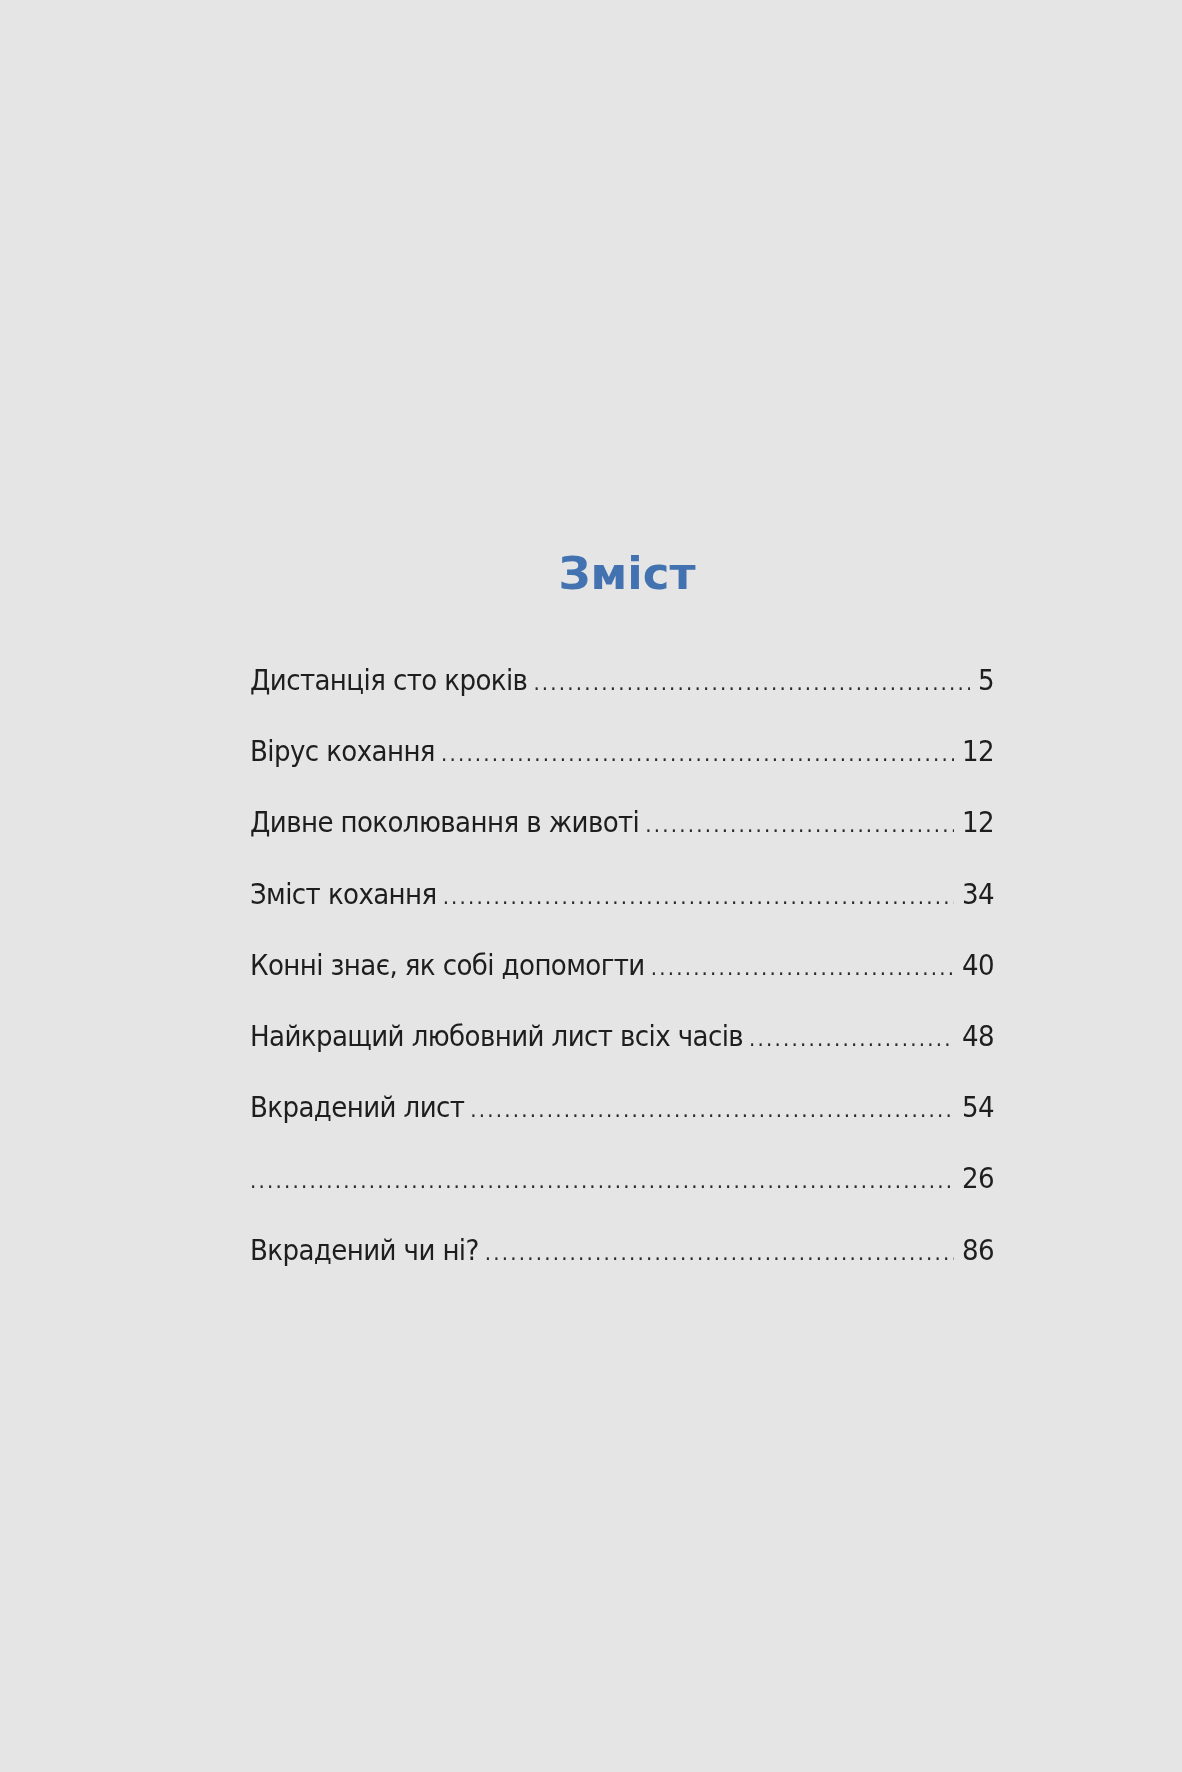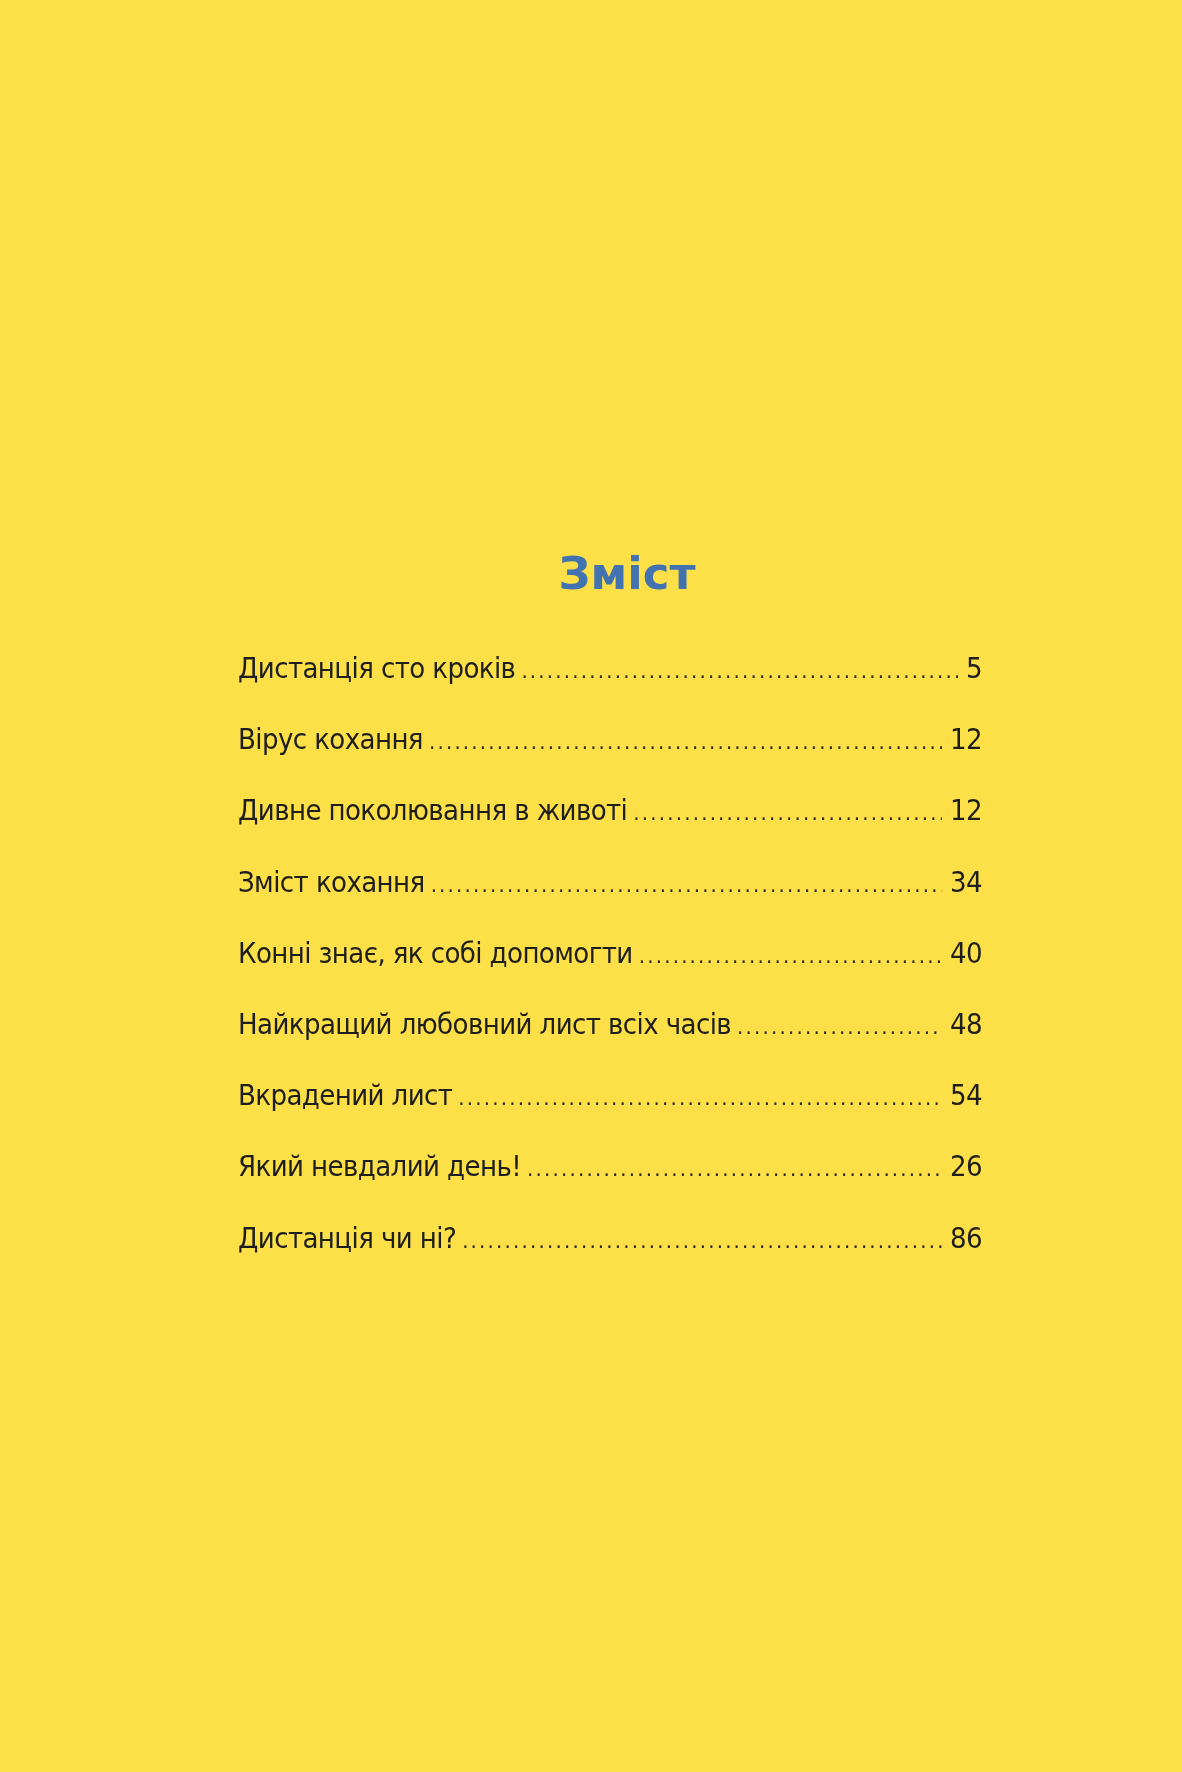--- a/index.html
+++ b/index.html
@@ -12,21 +12,21 @@
       height: 1772px;
       position: relative;
       overflow: hidden;
       font-family: "DejaVu Sans", sans-serif;
     }
     .page {
       position: absolute;
       left: 0; top: 0;
       width: 1182px;
       height: 1772px;
-      background: #fde047;
+      background: #e5e5e5;
     }
     .title {
       position: absolute;
       left: 0;
       width: 1182px;
       top: 516px;
       text-align: center;
       font-family: "DejaVu Sans", sans-serif;
       font-weight: bold;
       font-size: 45px;
@@ -34,21 +34,21 @@
       letter-spacing: 0px;
       color: #4273b0;
       padding-left: 72px;
       box-sizing: border-box;
     }
     .toc {
       position: absolute;
       left: 234px;
       top: 640px;
       width: 744px;
-      margin: 4px;
+      margin: 16px;
       padding: 0;
       list-style: none;
     }
     .toc-row {
       display: flex;
       align-items: baseline;
       height: 71.2px;
       font-family: "DejaVu Sans", sans-serif;
       font-size: 29px;
       line-height: 48px;
@@ -116,23 +116,22 @@
       <span class="toc-label">Найкращий любовний лист всіх часів</span>
       <span class="toc-leader"></span>
       <span class="toc-page">48</span>
     </li>
     <li class="toc-row">
       <span class="toc-label">Вкрадений лист</span>
       <span class="toc-leader"></span>
       <span class="toc-page">54</span>
     </li>
     <li class="toc-row">
-      <span class="toc-label">Який невдалий день!</span>
       <span class="toc-leader"></span>
       <span class="toc-page">26</span>
     </li>
     <li class="toc-row">
-      <span class="toc-label">Дистанція чи ні?</span>
+      <span class="toc-label">Вкрадений чи ні?</span>
       <span class="toc-leader"></span>
       <span class="toc-page">86</span>
     </li>
   </ul>
 </div>
 
 </body></html>

